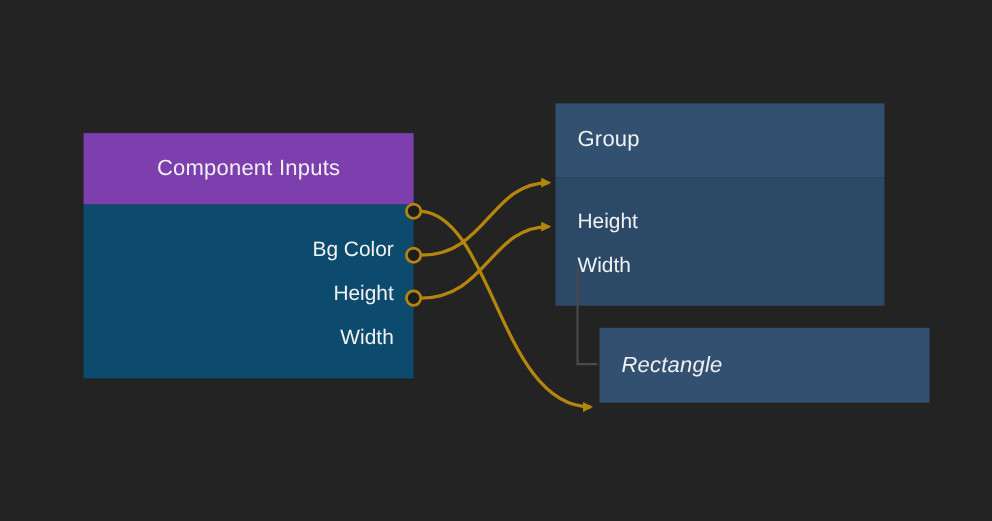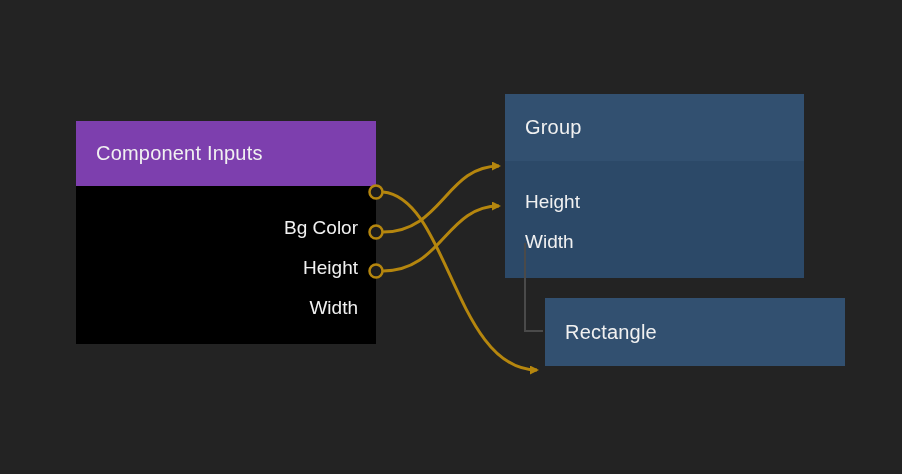--- a/index.html
+++ b/index.html
@@ -32,37 +32,37 @@
   }
   .port-row {
     height: 40px;
     display: flex;
     align-items: center;
     font-size: 19px;
     text-align: right;
   }
   
   .node.purple .node-header { background: #7d3fae; }
-  .node.purple .node-body   { background: #000000; }
+  .node.purple .node-body   { background: #0c4a6e; }
   
   .node.blue .node-header { background: #325070; }
   .node.blue .node-body   { background: #2c4968; }
 
   #node-component-inputs { left: 76px; top: 85px; width: 300px; }
-  #node-component-inputs .node-header { height: 65px; }
+  #node-component-inputs .node-header { height: 65px; justify-content: center; }
   #node-component-inputs .node-body { height: 158px; padding-top: 22px; }
   #node-component-inputs .port-row { justify-content: flex-end; padding-right: 18px; }
 
   #node-group { left: 505px; top: 58px; width: 299px; }
   #node-group .node-header { height: 67px; }
   #node-group .node-body { height: 117px; padding-top: 21px; }
   #node-group .port-row { padding-left: 20px; }
 
   #node-rectangle { left: 545px; top: 262px; width: 300px; }
-  #node-rectangle .node-header { height: 68px; }
+  #node-rectangle .node-header { height: 68px; font-style: italic; }
   #node-rectangle .node-body { height: 73px; padding-top: 20px; }
   #node-rectangle .port-row { padding-left: 20px; }
 
   .wire-overlay {
     position: absolute;
     left: 0;
     top: 0;
     width: 902px;
     height: 474px;
     pointer-events: none;

